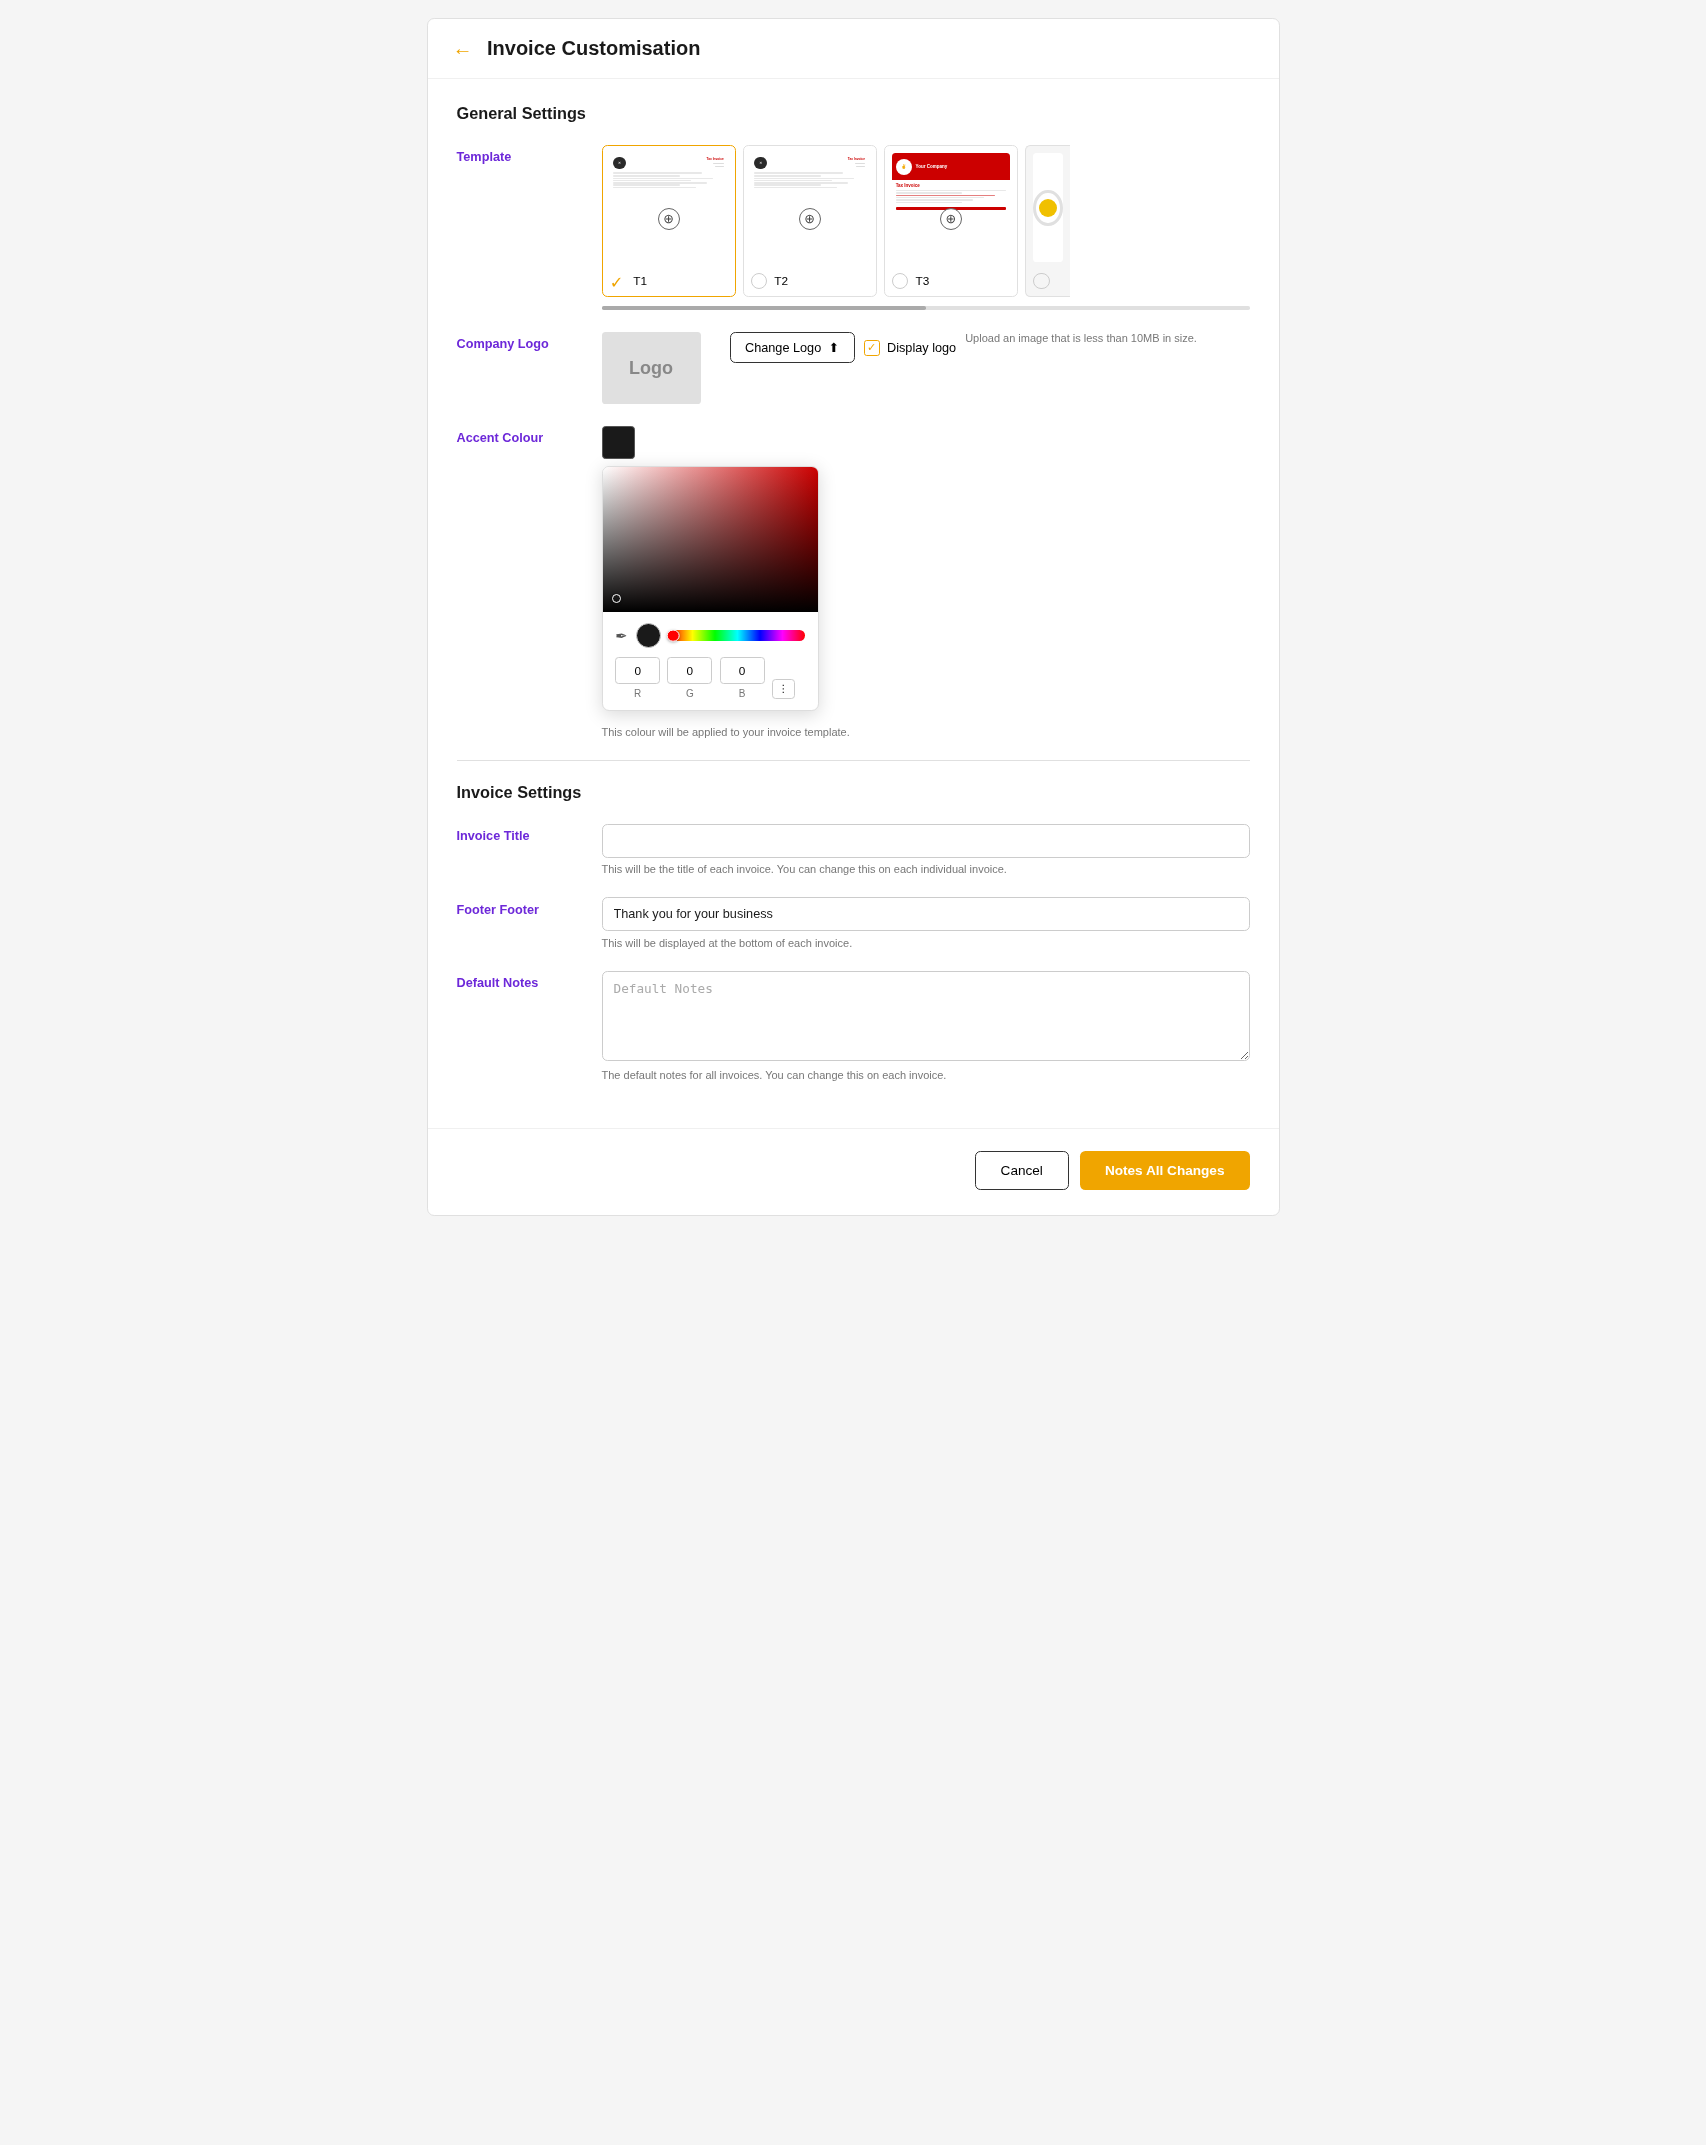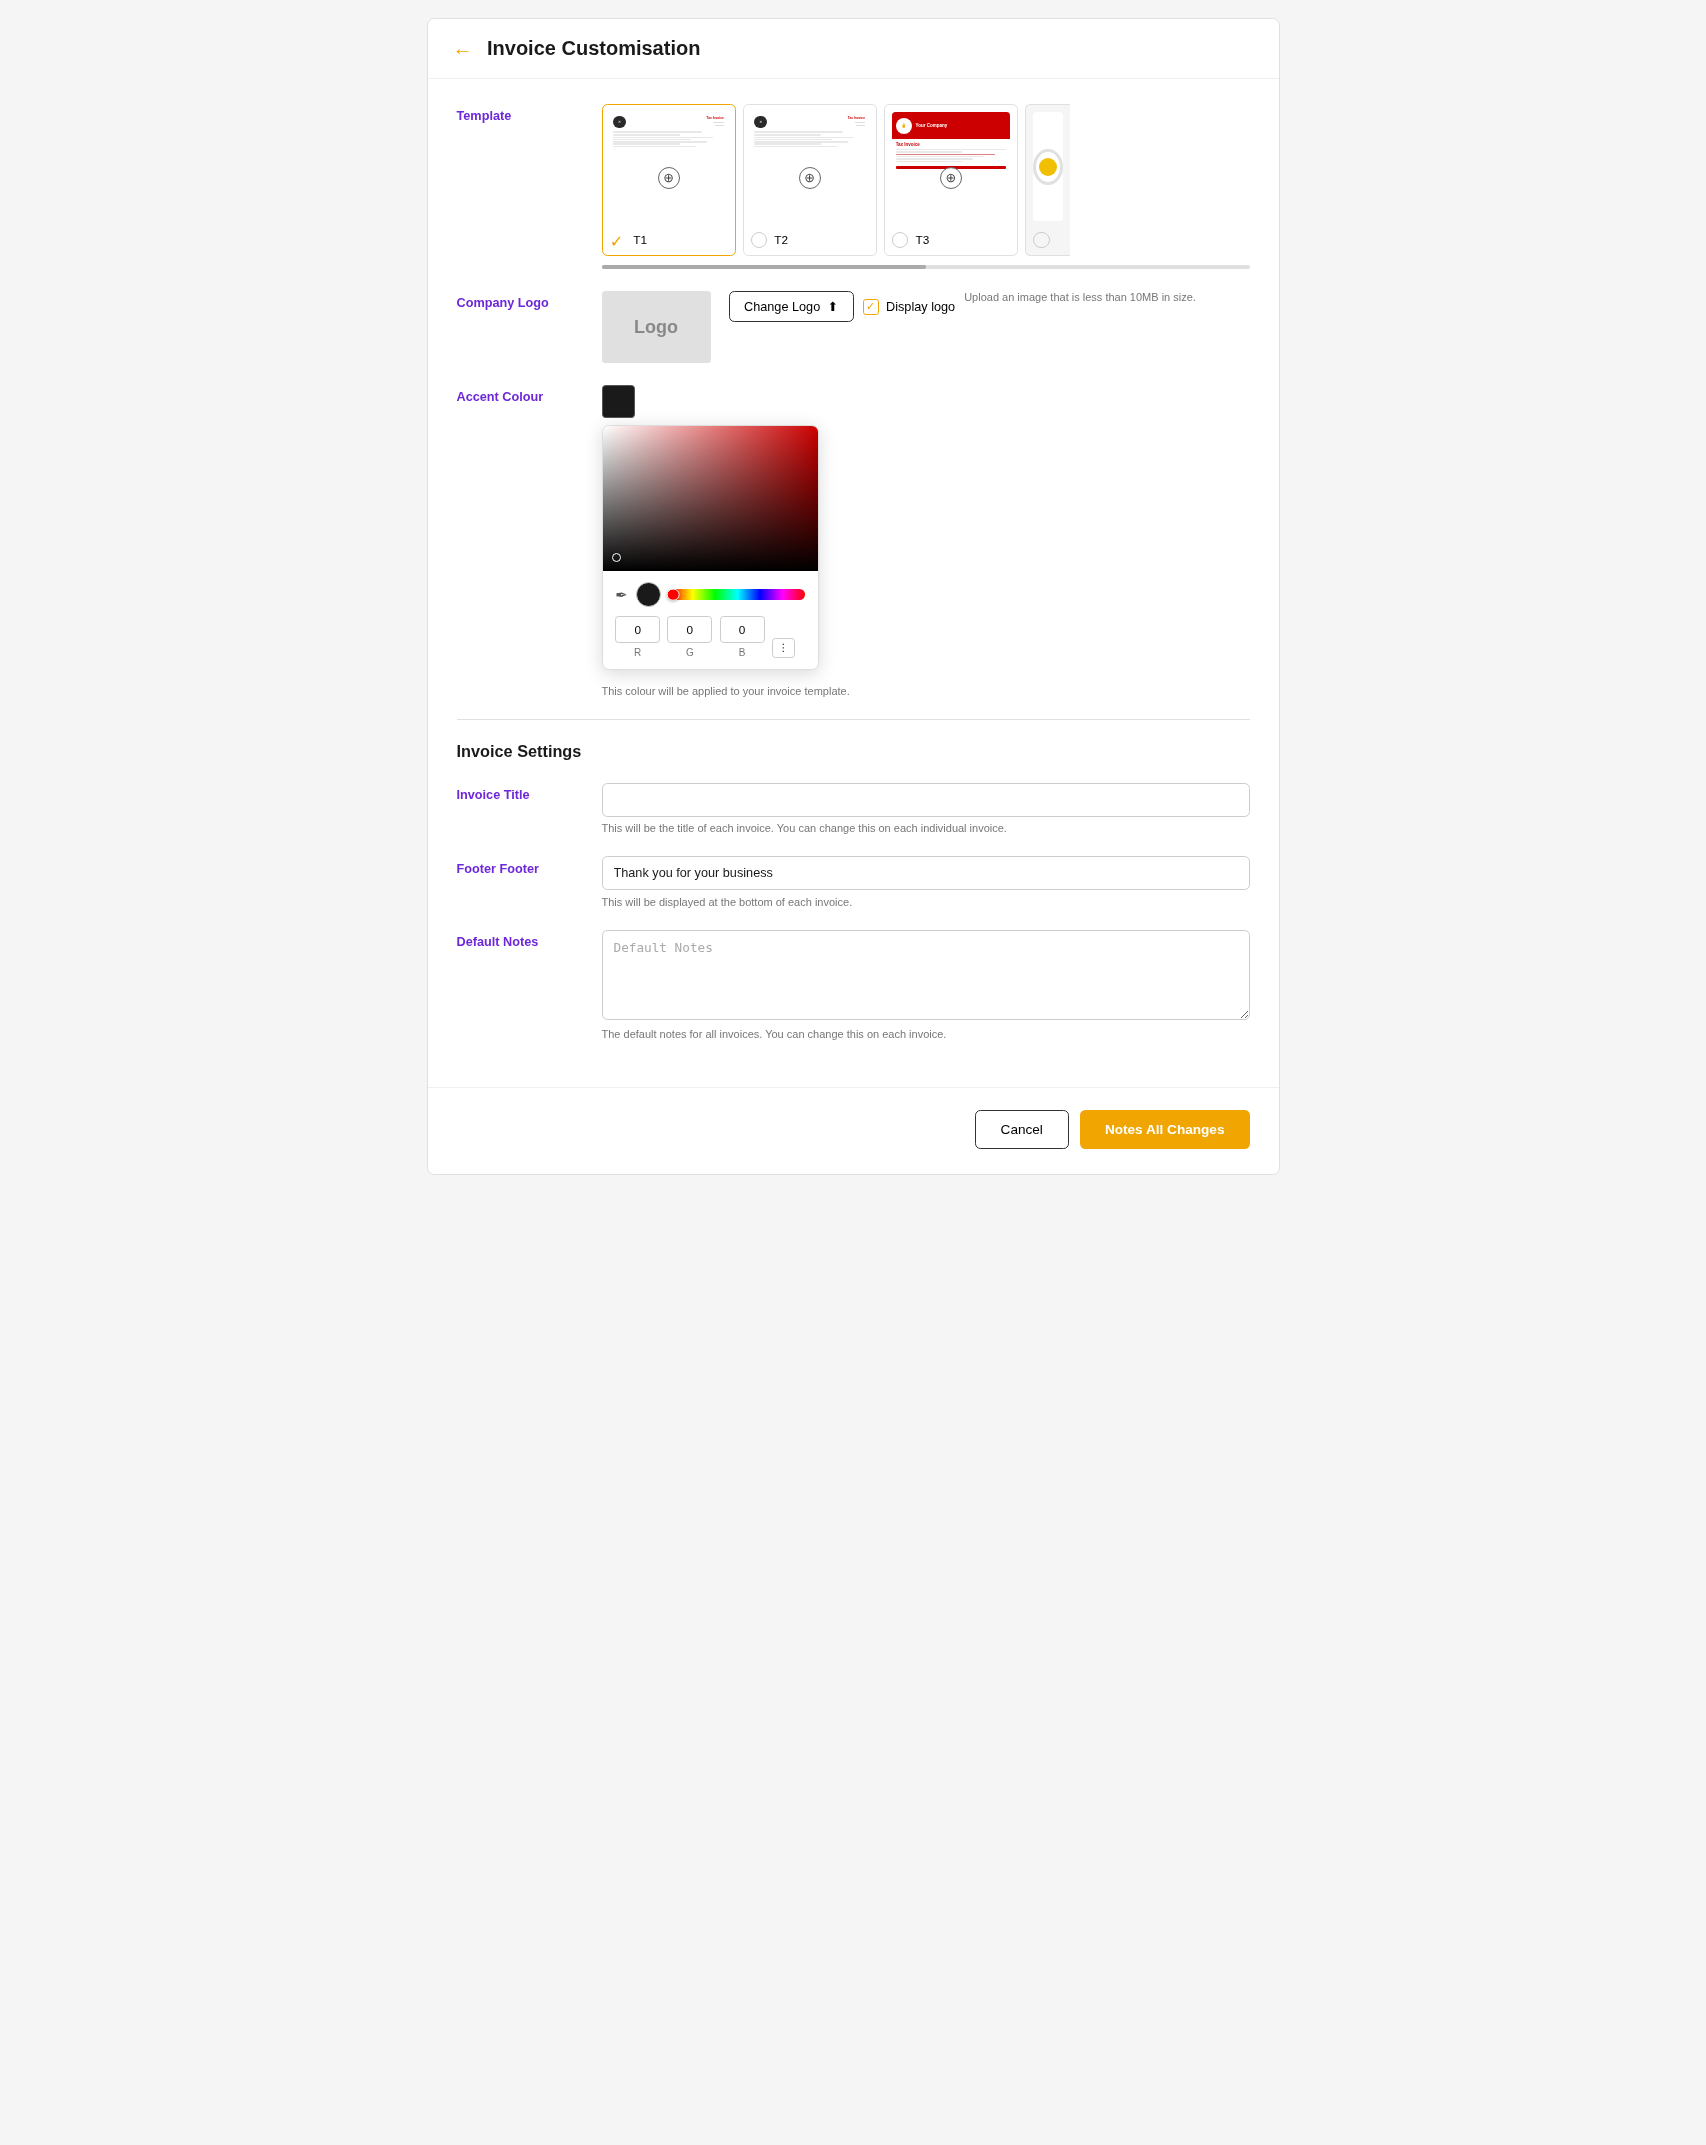--- a/index.html
+++ b/index.html
@@ -237,28 +237,28 @@
       position: relative;
     }
     .scroll-thumb {
       height: 3.6px;
       background: #aaa;
       border-radius: 1.8px;
       width: 50%;
     }
     
     .logo-preview-box {
-      width: 109px;
+      width: 99px;
       height: 72px;
       background: #e0e0e0;
       display: flex;
       align-items: center;
       justify-content: center;
       border-radius: 3.6px;
-      margin-right: 18px;
+      margin-right: 29px;
     }
     .logo-preview-text {
       font-size: 18px;
       font-weight: 700;
       color: #888;
     }
     .logo-controls {
       display: flex;
       flex-direction: row;
       gap: 9px;
@@ -487,20 +487,21 @@
 
 <div class="page-wrapper">
 
   <div class="page-header">
     <span class="back-arrow">←</span>
     <h1 class="page-title">Invoice Customisation</h1>
   </div>
 
   <div class="main-content">
 
+    <h2 class="section-title">General Settings</h2>
 
     <div class="settings-row">
       <div class="row-label">Template</div>
       <div class="row-content">
         <div class="template-cards-row">
 
           <div class="template-card selected">
             <div class="template-preview">
               <div class="mini-invoice mini-invoice-t1">
                 <div class="top-bar">

